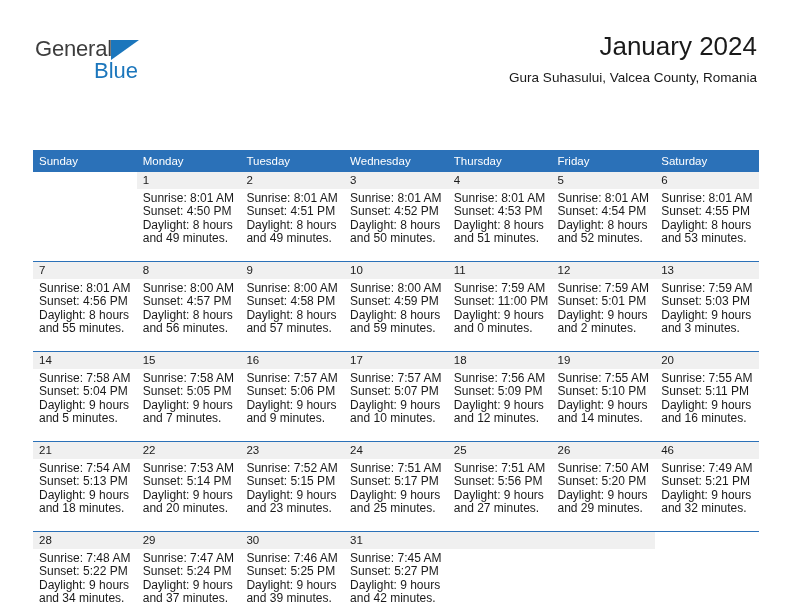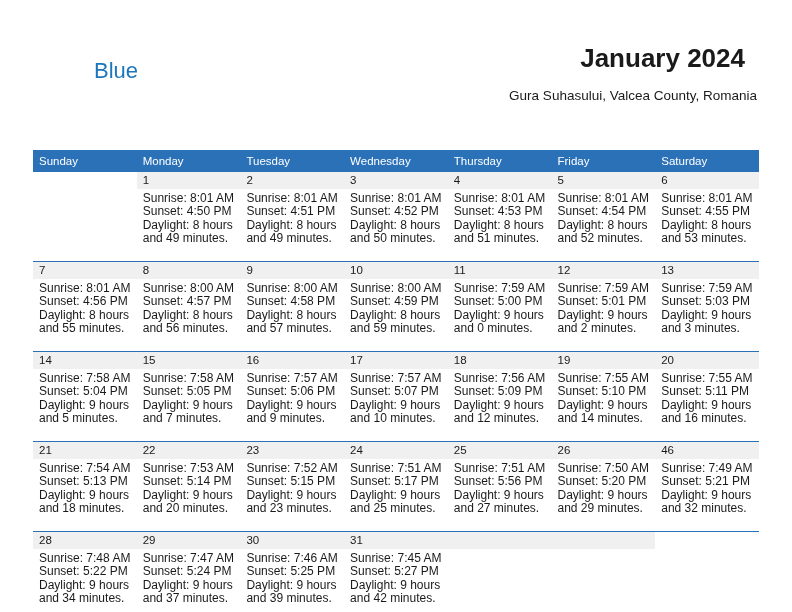--- a/index.html
+++ b/index.html
@@ -71,22 +71,22 @@
   .title-block {
     position: absolute;
     right: 35px;
     top: 30px;
     text-align: right;
   }
   .cal-title {
     font-size: 26px;
     line-height: 32px;
     color: #1a1a1a;
-    font-weight: bold;
-    margin: 12px;
+    font-weight: normal;
+    margin: 0;
     white-space: nowrap;
   }
   .cal-subtitle {
     font-size: 13.5px;
     line-height: 20px;
     color: #1a1a1a;
     margin: 6px 0 0 11px;
     white-space: nowrap;
   }
 
@@ -151,20 +151,23 @@
   .details div { white-space: nowrap; }
 </style>
 </head>
 <body>
 
 <div class="page">
 
   <div class="header">
 
     <div class="brand">
+      <div class="brand-row1">
+        <span class="brand-general">General</span><span class="brand-tri"></span>
+      </div>
       <div class="brand-row2">Blue</div>
     </div>
 
     <div class="title-block">
       <h1 class="cal-title">January 2024</h1>
       <p class="cal-subtitle">Gura Suhasului, Valcea County, Romania</p>
     </div>
 
   </div>
 
@@ -314,21 +317,21 @@
                 <div>Daylight: 8 hours</div>
                 <div>and 59 minutes.</div>
               </div>
             </div>
           </td>
         <td>
             <div class="cell">
               <div class="daynum-band">11</div>
               <div class="details">
                 <div>Sunrise: 7:59 AM</div>
-                <div>Sunset: 5:00 PM</div>
+                <div>Sunset: 11:00 PM</div>
                 <div>Daylight: 9 hours</div>
                 <div>and 0 minutes.</div>
               </div>
             </div>
           </td>
         <td>
             <div class="cell">
               <div class="daynum-band">12</div>
               <div class="details">
                 <div>Sunrise: 7:59 AM</div>

